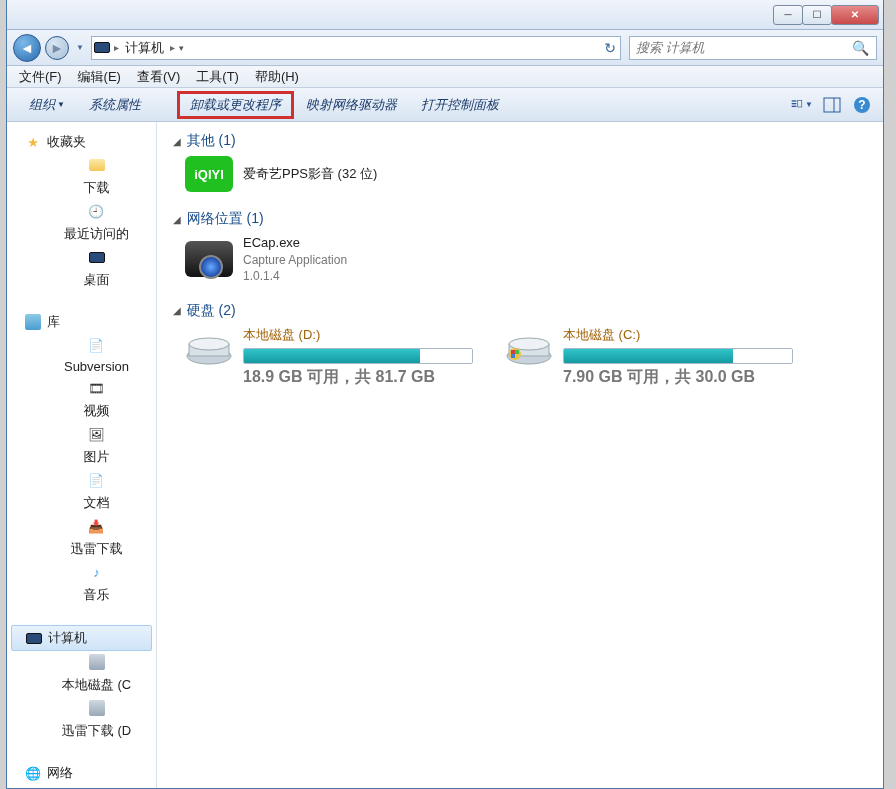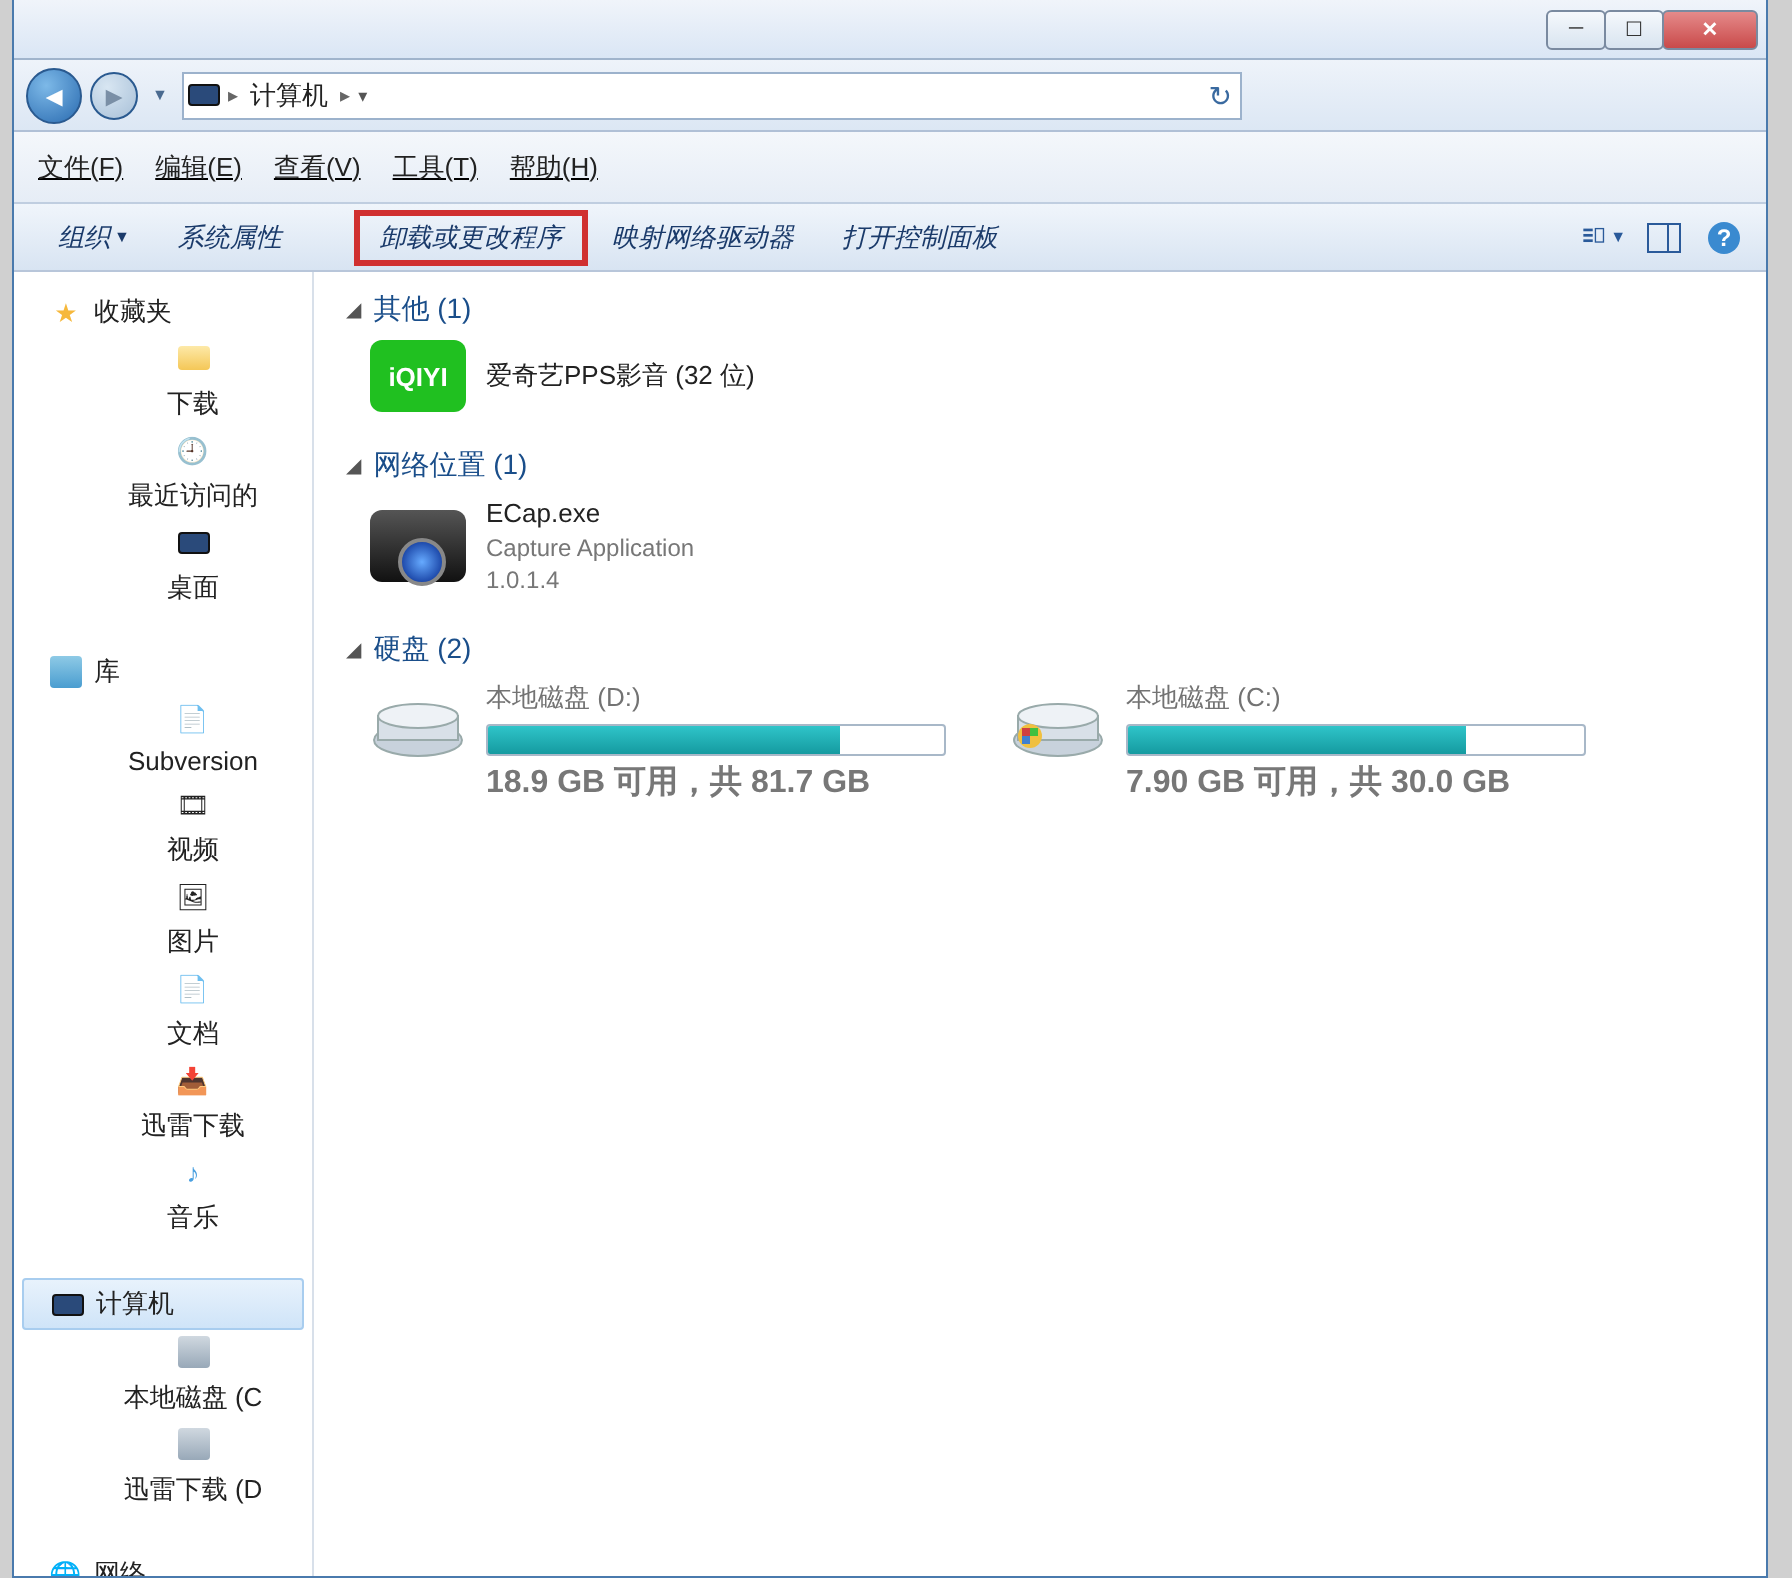--- a/index.html
+++ b/index.html
@@ -21,21 +21,21 @@
 .breadcrumb { flex: 0 0 530px; height: 24px; background: #fff; border: 1px solid #9cb2cc; display: flex; align-items: center; padding: 0 2px; }
 .bc-sep { color: #666; font-size: 10px; padding: 0 4px; }
 .bc-item { font-size: 13px; color: #222; padding: 0 2px; }
 .bc-refresh { margin-left: auto; margin-right: 2px; color:#3a6aa0; font-size:14px;}
 .bc-dd { color:#555; font-size:9px; margin-right:4px;}
 .searchbox { flex: 1; height: 24px; background: #fff; border: 1px solid #9cb2cc; display: flex; align-items: center; padding: 0 6px; margin-left: 4px; }
 .searchbox input { border: none; outline: none; flex: 1; font-size: 13px; color: #888; font-style: italic; background: transparent; }
 .search-icon { color: #3a6aa0; font-size: 14px; }
 
 
-.menubar { height: 36px; background: linear-gradient(#f4f7fb, #e6edf6); border-bottom: 1px solid #c0cee0; display: flex; align-items: center; padding: 0 4px; text-decoration: underline; }
+.menubar { height: 22px; background: linear-gradient(#f4f7fb, #e6edf6); border-bottom: 1px solid #c0cee0; display: flex; align-items: center; padding: 0 4px; }
 .menu-item { font-size: 13px; padding: 0 8px; color: #222; white-space: nowrap; }
 
 
 .toolbar { height: 34px; background: linear-gradient(#f0f5fb, #d8e4f2); border-bottom: 1px solid #b8c6da; display: flex; align-items: center; padding: 0 10px; }
 .tool-item { font-size: 13px; color: #1a3a6a; padding: 4px 12px; display: flex; align-items: center; gap: 2px; font-style: italic; }
 .tool-item .dd { font-size: 8px; color: #1a3a6a; }
 .tool-highlight { border: 3px solid #d03030; padding: 2px 10px; margin-left: 24px; }
 .tool-right { margin-left: auto; display: flex; align-items: center; gap: 8px; }
 .tool-icon { width: 22px; height: 22px; display: flex; align-items: center; justify-content: center; color: #2a5a9a; }
 
@@ -64,21 +64,21 @@
 .item-icon { width: 48px; height: 36px; flex-shrink: 0; border-radius: 6px; display: flex; align-items: center; justify-content: center; }
 .iqiyi { background: #20c020; color: #fff; font-weight: bold; font-size: 13px;}
 .camera { background: linear-gradient(#555, #111); border-radius: 6px; position: relative; }
 .camera::after { content:""; position:absolute; width:20px; height:20px; border-radius:50%; background: radial-gradient(circle,#6af,#028); left:14px; top:14px; border:2px solid #888;}
 .drive-icon { display:flex; align-items:flex-end;}
 .drive-icon svg { width:48px; height:40px;}
 .item-text { font-size: 13px; color: #222; line-height: 1.35; }
 .item-text .sub { color: #777; font-size: 12px; }
 .drive-item { display: flex; align-items: flex-start; gap: 10px; width: 300px; }
 .drive-info { flex: 1; }
-.drive-label { font-size: 13px; color: #737373; margin-bottom: 4px; }
+.drive-label { font-size: 13px; color: #a16207; margin-bottom: 4px; }
 .drive-bar { width: 230px; height: 16px; border: 1px solid #a8b8c8; border-radius: 2px; background: #fff; overflow: hidden; margin-bottom: 3px;}
 .drive-fill { height: 100%; background: linear-gradient(#2fc4c9, #159aa0); }
 .drive-stats { font-size: 16px; color: #777; font-weight: bold; }
 </style>
 </head>
 <body>
 
 <div class="window">
 
   <div class="titlebar">
@@ -99,20 +99,24 @@
     <div class="nav-drop">▼</div>
     <div class="breadcrumb">
       <span class="ic">
           <span class="monitor"></span>
         </span>
       <span class="bc-sep">▸</span>
       <span class="bc-item">计算机</span>
       <span class="bc-sep">▸</span>
       <span class="bc-dd">▾</span>
       <span class="bc-refresh">↻</span>
+    </div>
+    <div class="searchbox">
+      <input placeholder="搜索 计算机" style="">
+      <span class="search-icon">🔍</span>
     </div>
   </div>
 
   <div class="menubar">
     <div class="menu-item">文件(F)</div>
     <div class="menu-item">编辑(E)</div>
     <div class="menu-item">查看(V)</div>
     <div class="menu-item">工具(T)</div>
     <div class="menu-item">帮助(H)</div>
   </div>

